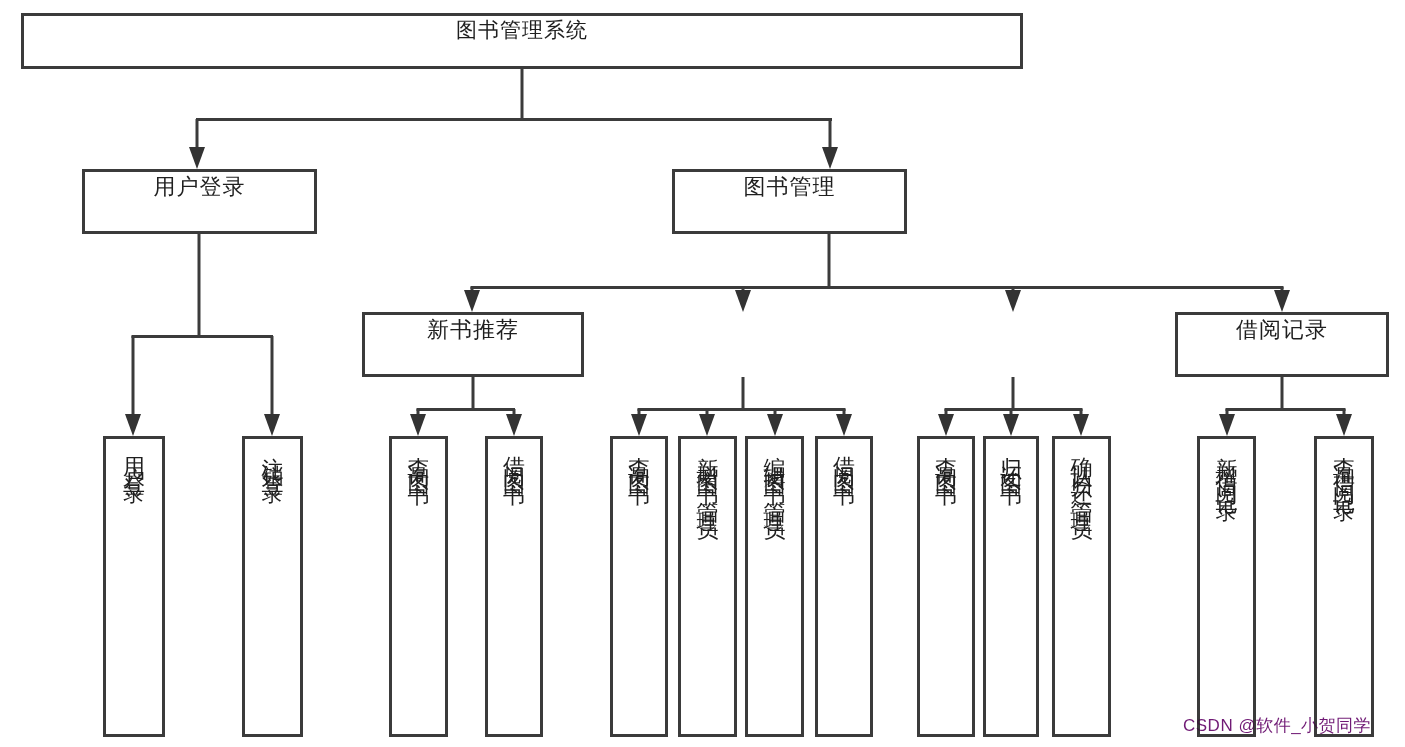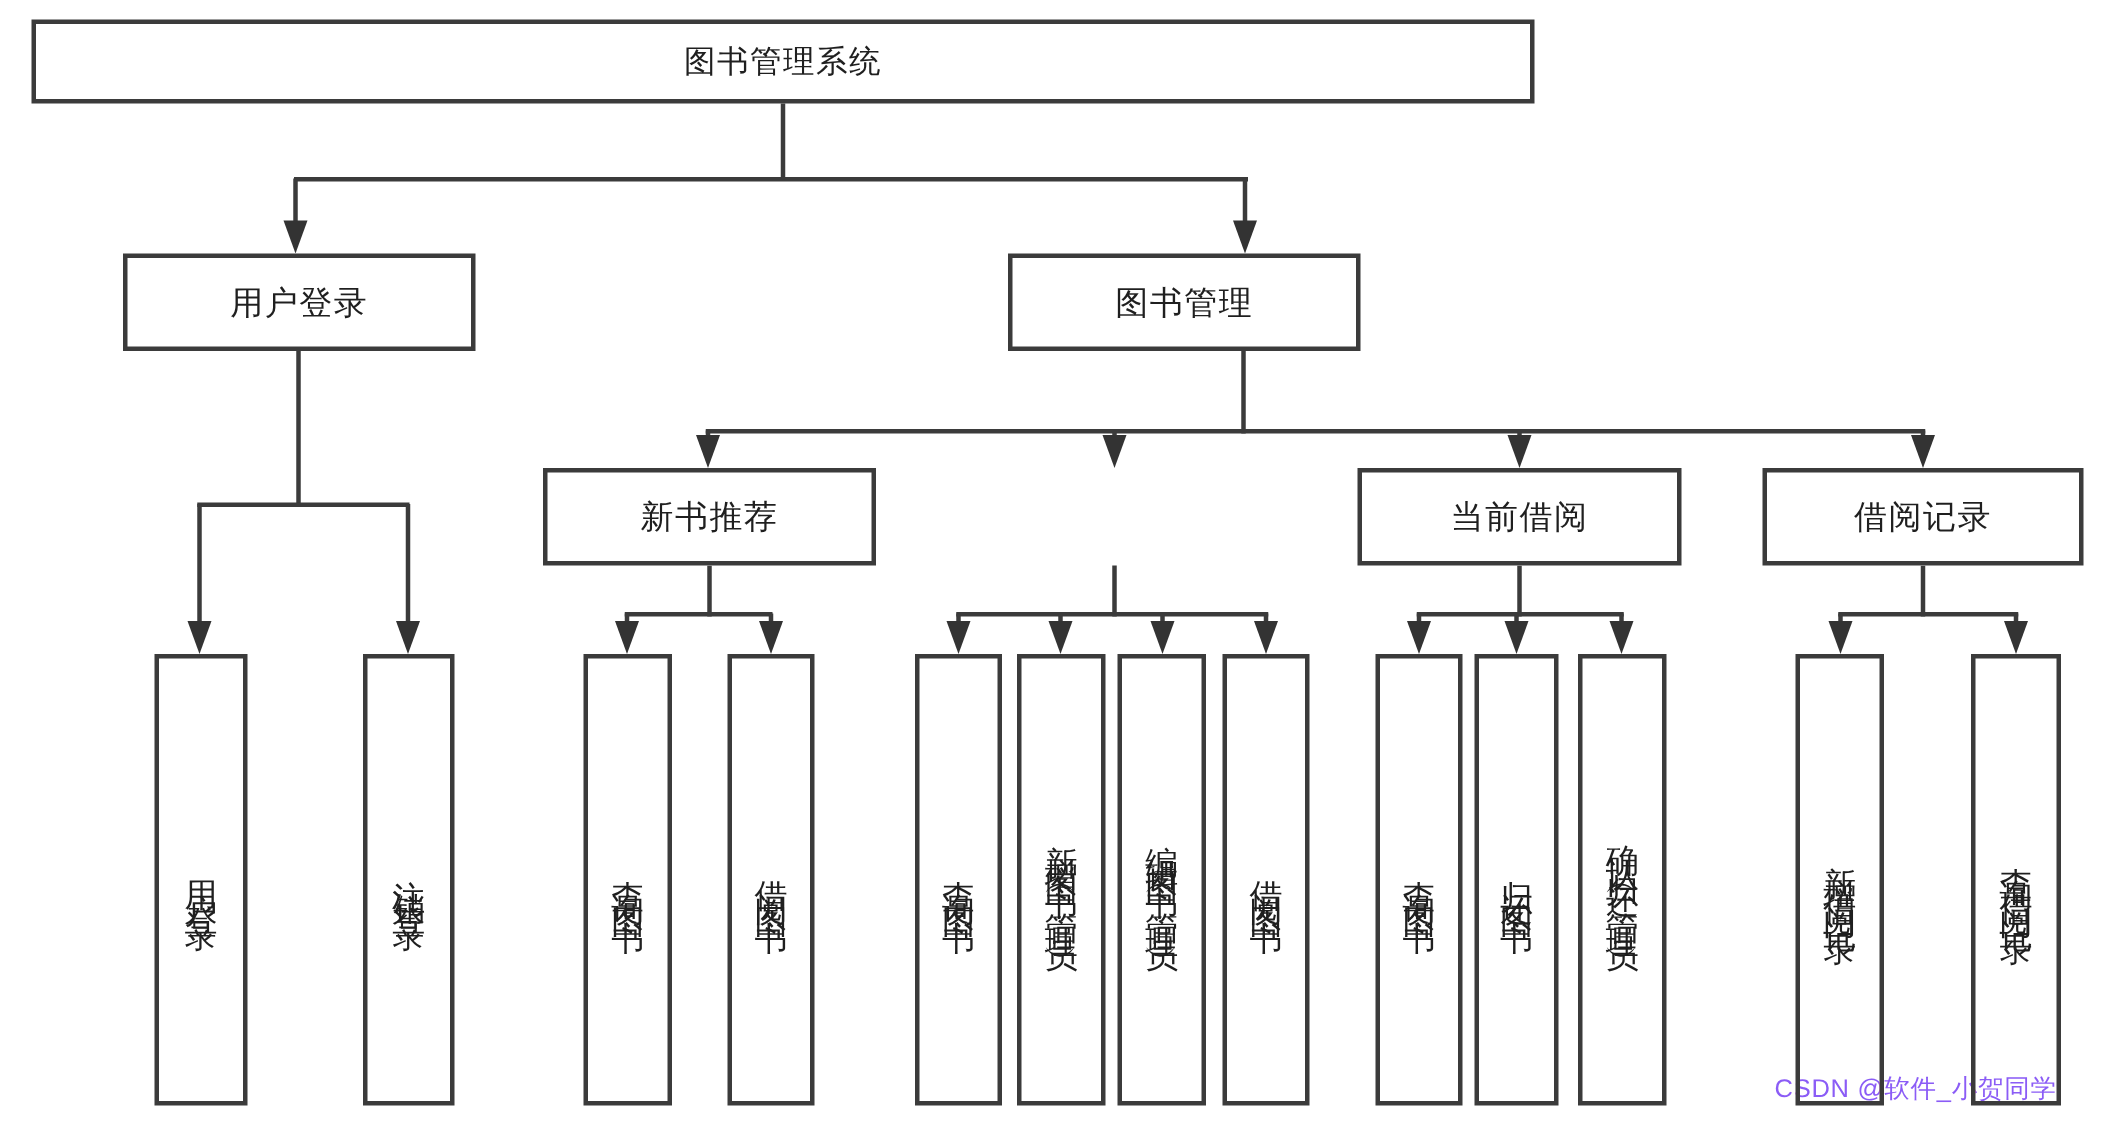--- a/index.html
+++ b/index.html
@@ -9,39 +9,39 @@
     background:#ffffff;
     font-family:"Liberation Sans", sans-serif;
     color:#1f1f1f;
     overflow:hidden;
   }
   .wires{position:absolute;left:0;top:0;z-index:0;}
   .node{
     position:absolute;
     background:#ffffff;
     border:3px solid #3b3b3b;
-    display:flex;align-items:center;justify-content:center;
+    display:flex;align-items:flex-start;justify-content:center;
     z-index:1;
     box-sizing:content-box;
   }
   .hlabel{font-size:22px;letter-spacing:1px;white-space:nowrap;}
   .root .hlabel{font-size:21px;}
   .vnode span{
     writing-mode:vertical-rl;
     text-orientation:mixed;
     font-size:22px;
     line-height:1;
     letter-spacing:9px;
     white-space:nowrap;
   }
   .watermark{
     position:absolute;
     left:1183px;top:714px;
     font-size:17px;
-    color:#8b5cf6;
+    color:#701a75;
     letter-spacing:0.5px;
     z-index:2;
     mix-blend-mode:darken;
     white-space:nowrap;
   }
 </style>
 </head>
 <body>
 
 <div class="canvas">
@@ -117,23 +117,20 @@
   <div class="node" style="left:82px;top:169px;width:229px;height:59px">
     <span class="hlabel">用户登录</span>
   </div>
   <div class="node" style="left:672px;top:169px;width:229px;height:59px">
     <span class="hlabel">图书管理</span>
   </div>
 
   <div class="node" style="left:362px;top:312px;width:216px;height:59px">
     <span class="hlabel">新书推荐</span>
   </div>
-  <div class="node" style="left:905px;top:312px;width:210px;height:59px">
-    <span class="hlabel">当前借阅</span>
-  </div>
   <div class="node" style="left:1175px;top:312px;width:208px;height:59px">
     <span class="hlabel">借阅记录</span>
   </div>
 
   <div class="node vnode" style="left:103px;top:436px;width:56px;height:295px">
     <span>用户登录</span>
   </div>
   <div class="node vnode" style="left:242px;top:436px;width:55px;height:295px">
     <span>注销登录</span>
   </div>

